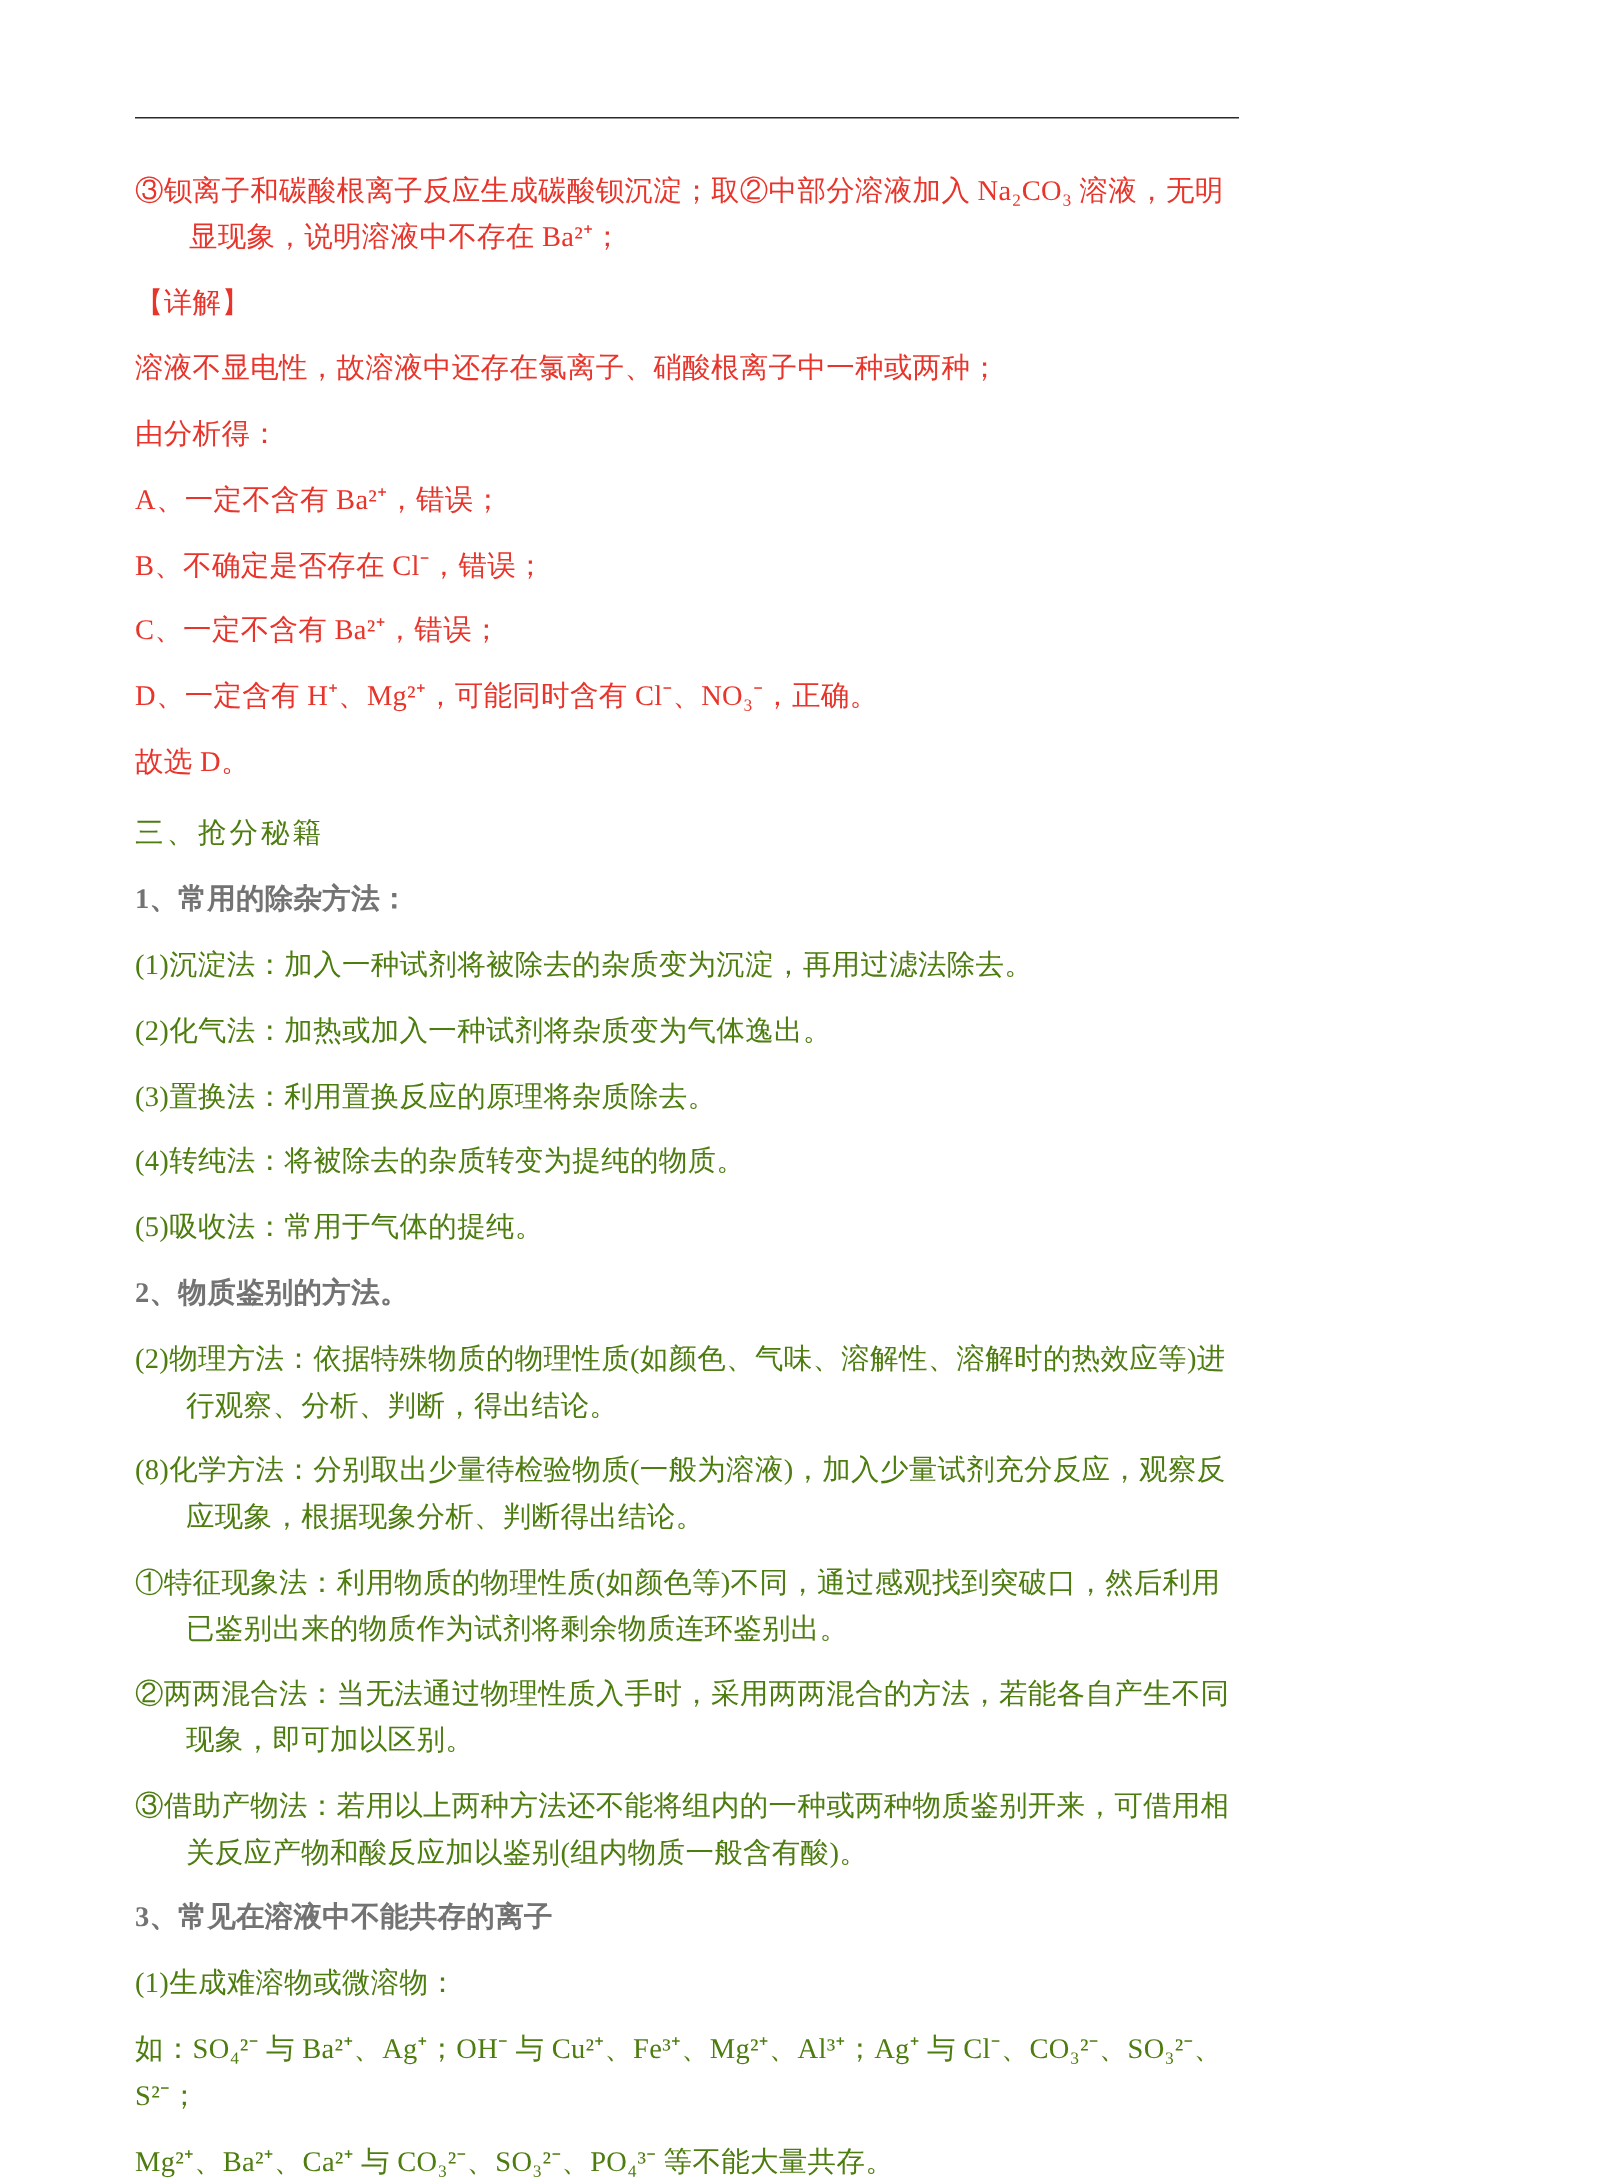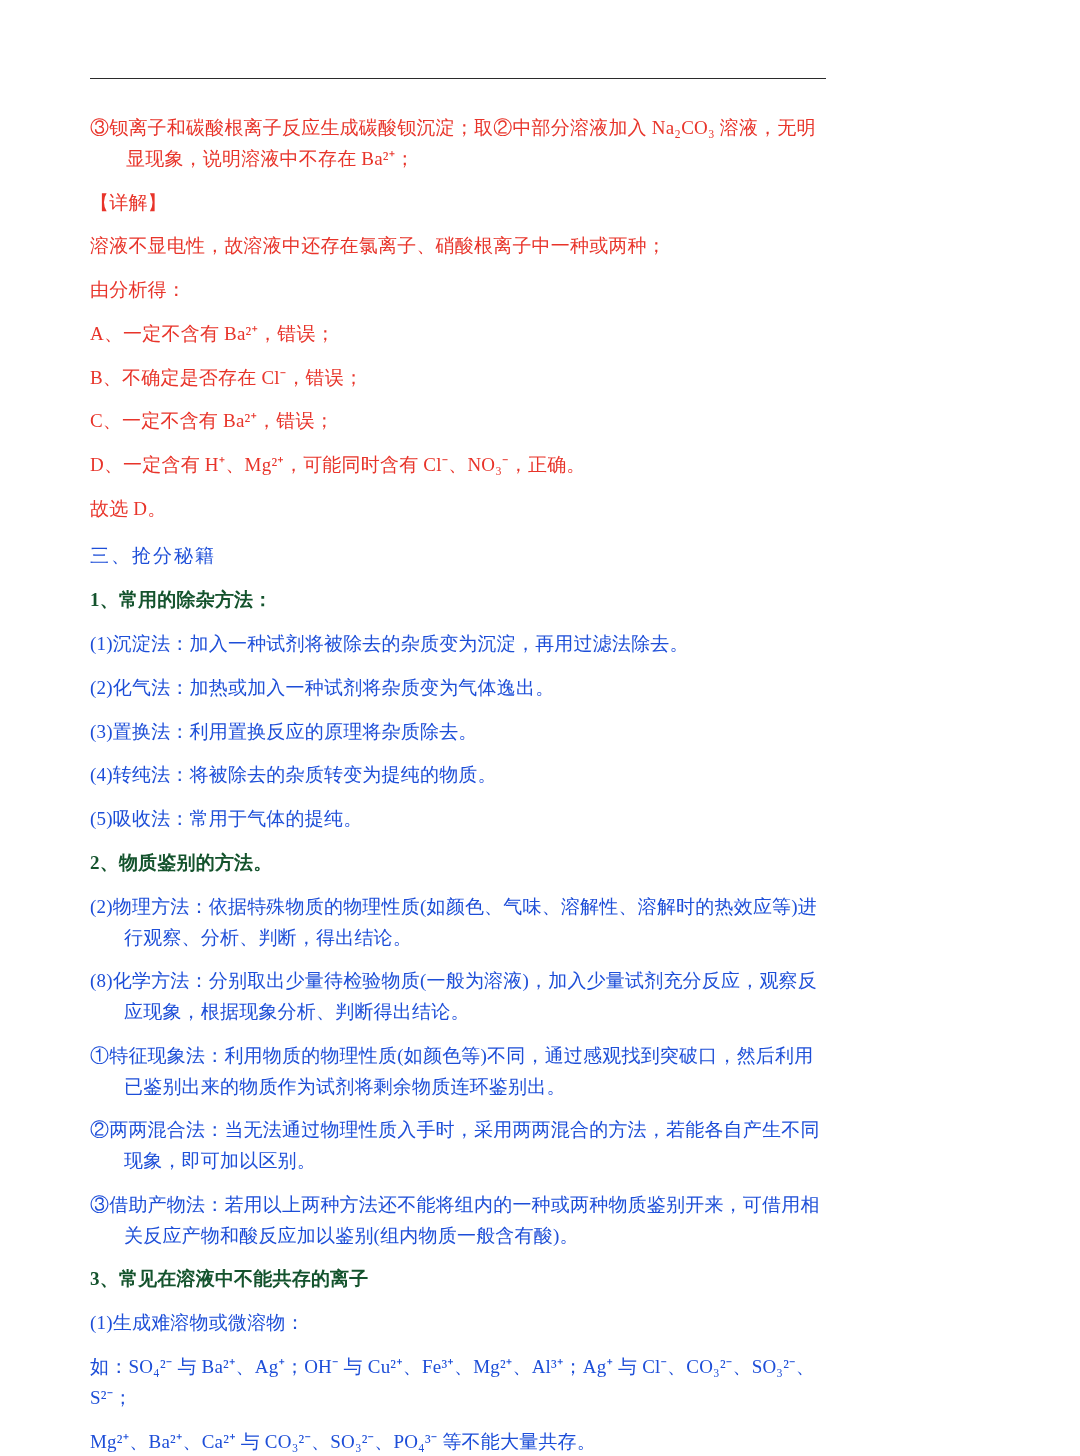--- a/index.html
+++ b/index.html
@@ -32,25 +32,25 @@
   p {
     margin: 0 0 13px 0;
     font-size: 19px;
     line-height: 1.62;
     letter-spacing: 0.2px;
   }
   .red {
     color: #e8342a;
   }
   .blue {
-    color: #14532d;
+    color: #737373;
     font-weight: bold;
   }
   .black {
-    color: #1d4ed8;
+    color: #4d7c0f;
   }
   .hang {
     padding-left: 36px;
     text-indent: -36px;
   }
   .hang2 {
     padding-left: 34px;
     text-indent: -34px;
   }
   .section-head {

